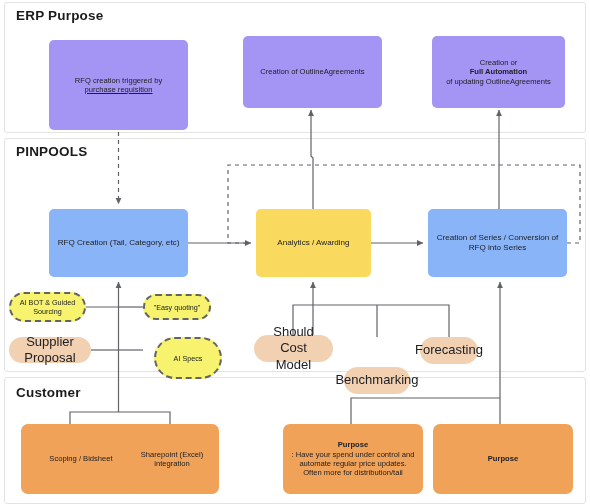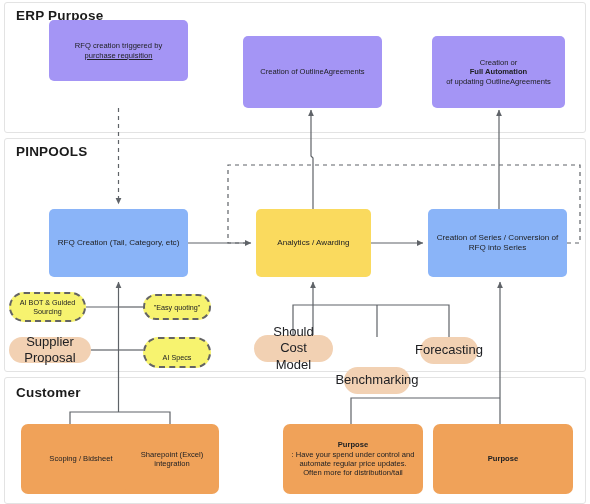--- a/index.html
+++ b/index.html
@@ -62,32 +62,32 @@
   .yellowdash{
     background:#f7f36f;
     border:2px dashed #636363;
     border-radius:22px;
     font-size:7.2px;
   }
   b{ font-weight:bold; }
   u{ text-decoration:underline; }
 
   
-  #n-rfq-trigger { left:49px;  top:20px;  width:139px; height:61px; }
+  #n-rfq-trigger { left:49px;  top:40px;  width:139px; height:90px; }
   #n-create-oa   { left:243px; top:36px;  width:139px; height:72px; }
   #n-full-auto   { left:432px; top:36px;  width:133px; height:72px; }
 
   #n-rfq-create  { left:49px;  top:209px; width:139px; height:68px; }
   #n-analytics   { left:256px; top:209px; width:115px; height:68px; }
   #n-series      { left:428px; top:209px; width:139px; height:68px; }
 
   #n-aibot       { left:9px;   top:292px; width:77px;  height:30px; }
   #n-easyquote   { left:143px; top:294px; width:68px;  height:26px; }
   #n-supplier    { left:9px;   top:337px; width:82px;  height:26px; }
-  #n-aispecs     { left:143px; top:337px; width:68px;  height:31px;align-items:flex-end; }
+  #n-aispecs     { left:154px; top:337px; width:68px;  height:42px; }
 
   #n-shouldcost  { left:254px; top:335px; width:79px;  height:27px; }
   #n-benchmark   { left:344px; top:337px; width:66px;  height:27px;margin-top:30px; }
   #n-forecast    { left:420px; top:337px; width:58px;  height:27px; }
 
   #n-scoping     { left:21px;  top:424px; width:120px;  height:70px; }
   #n-sharepoint  { left:125px; top:424px; width:94px;  height:70px; }
   #n-purpose-1   { left:283px; top:424px; width:140px; height:70px; }
   #n-purpose-2   { left:433px; top:424px; width:140px; height:70px; }
 </style>

